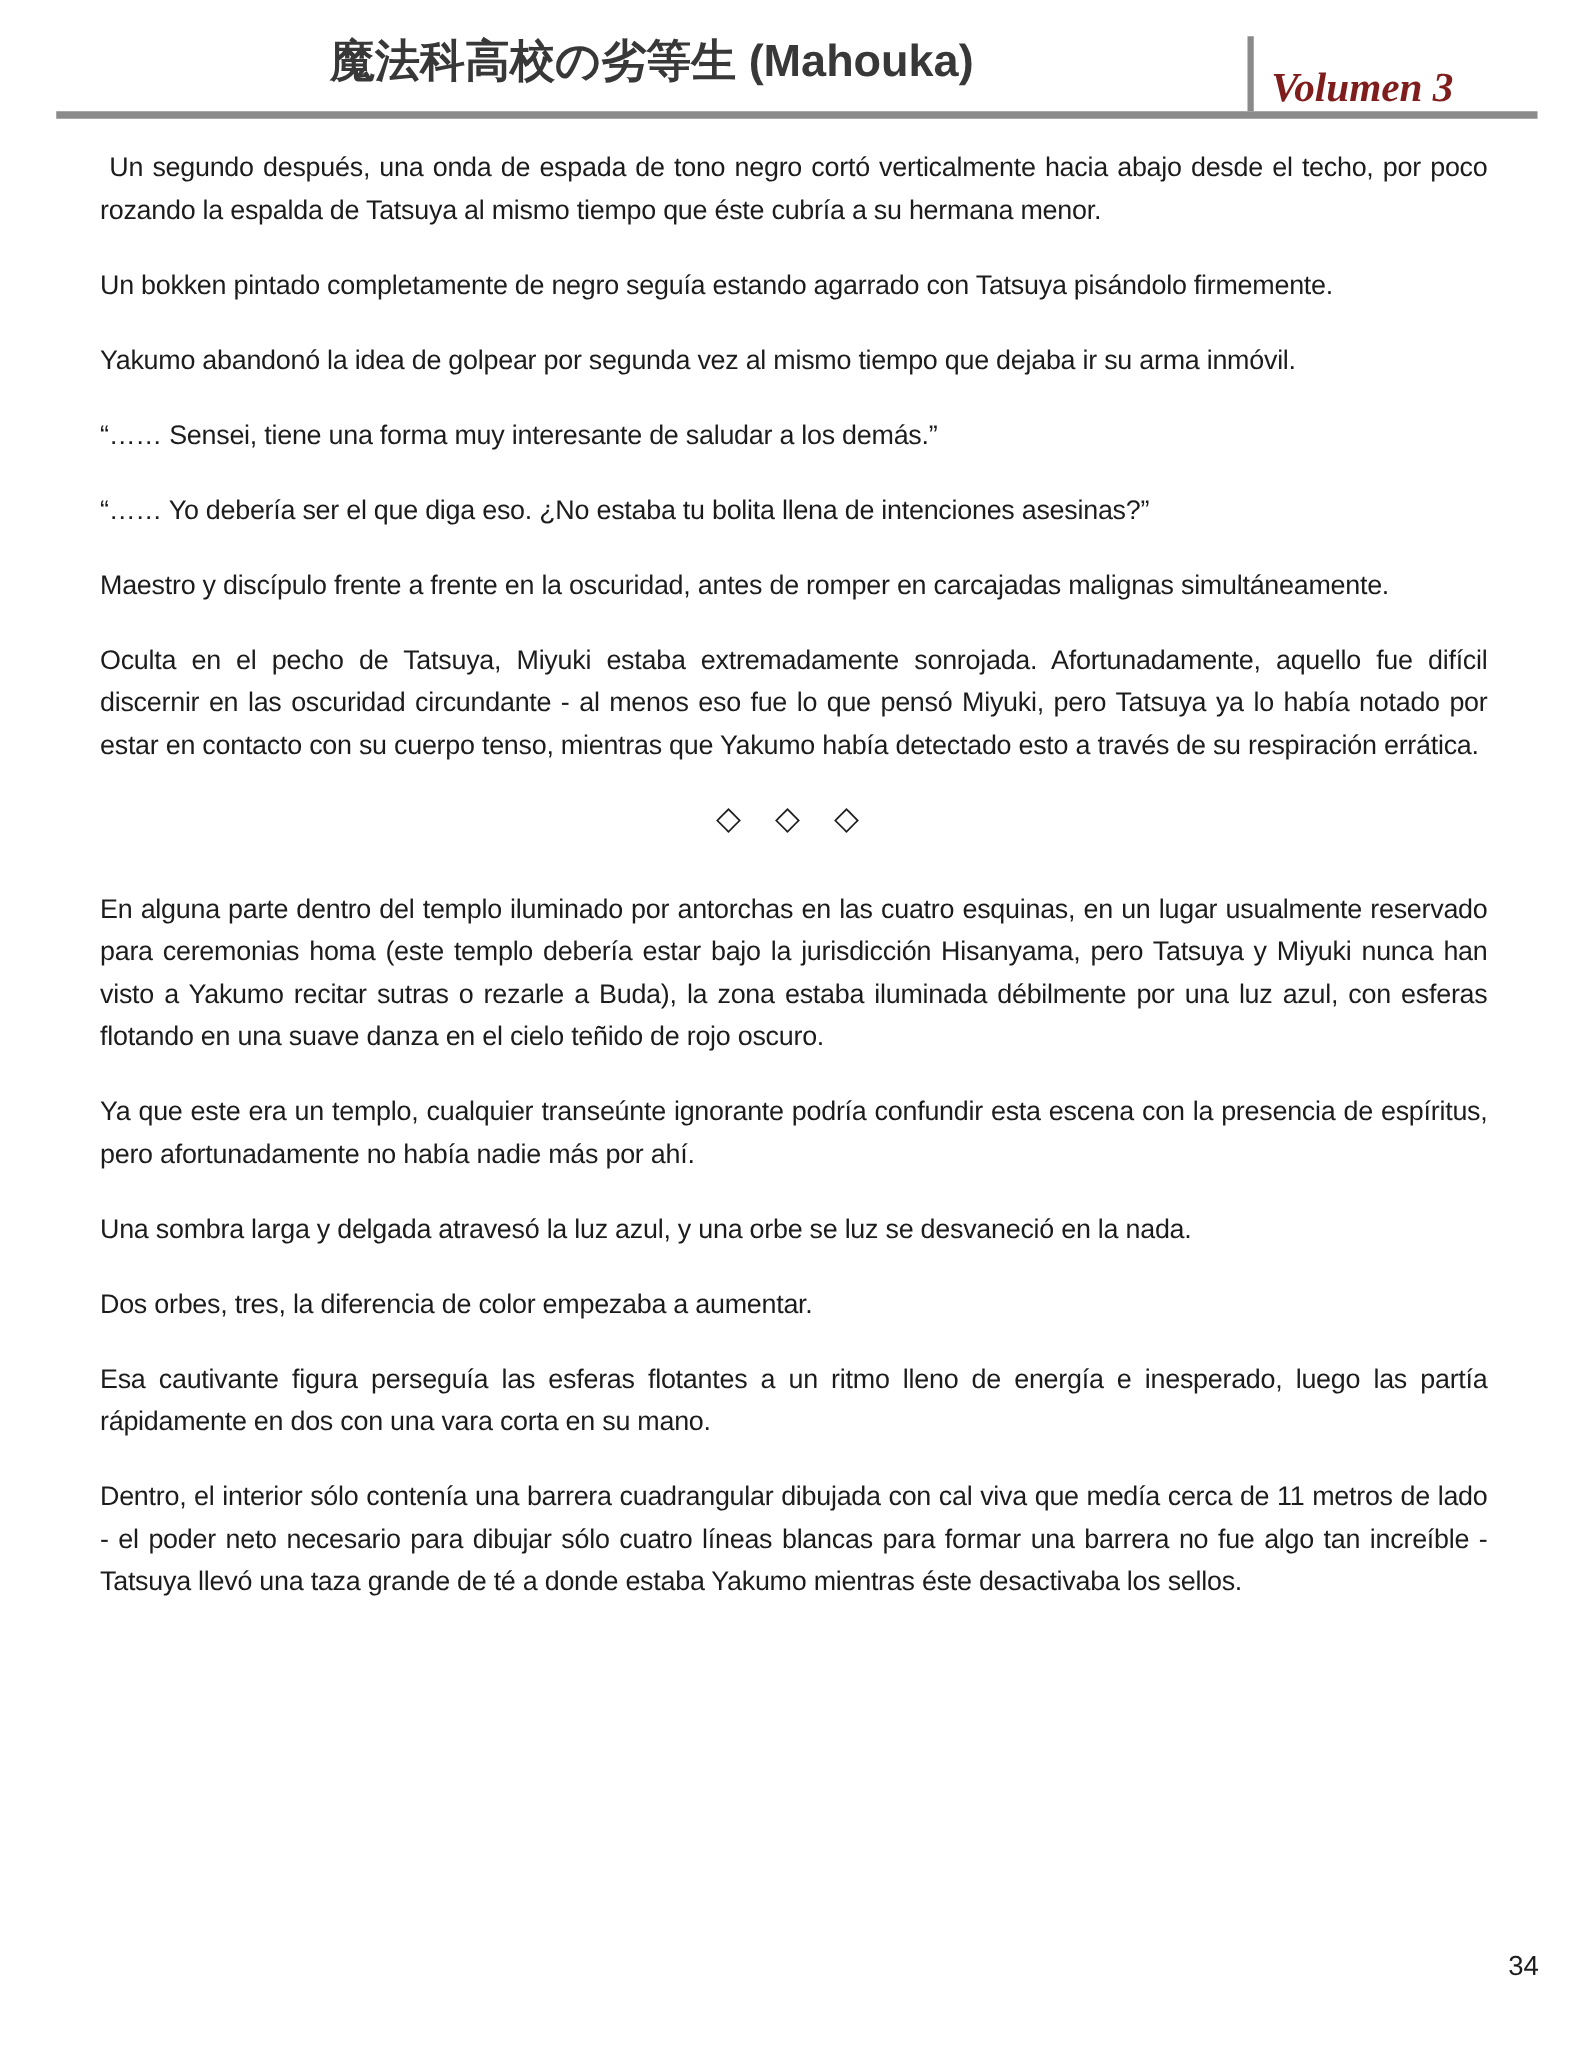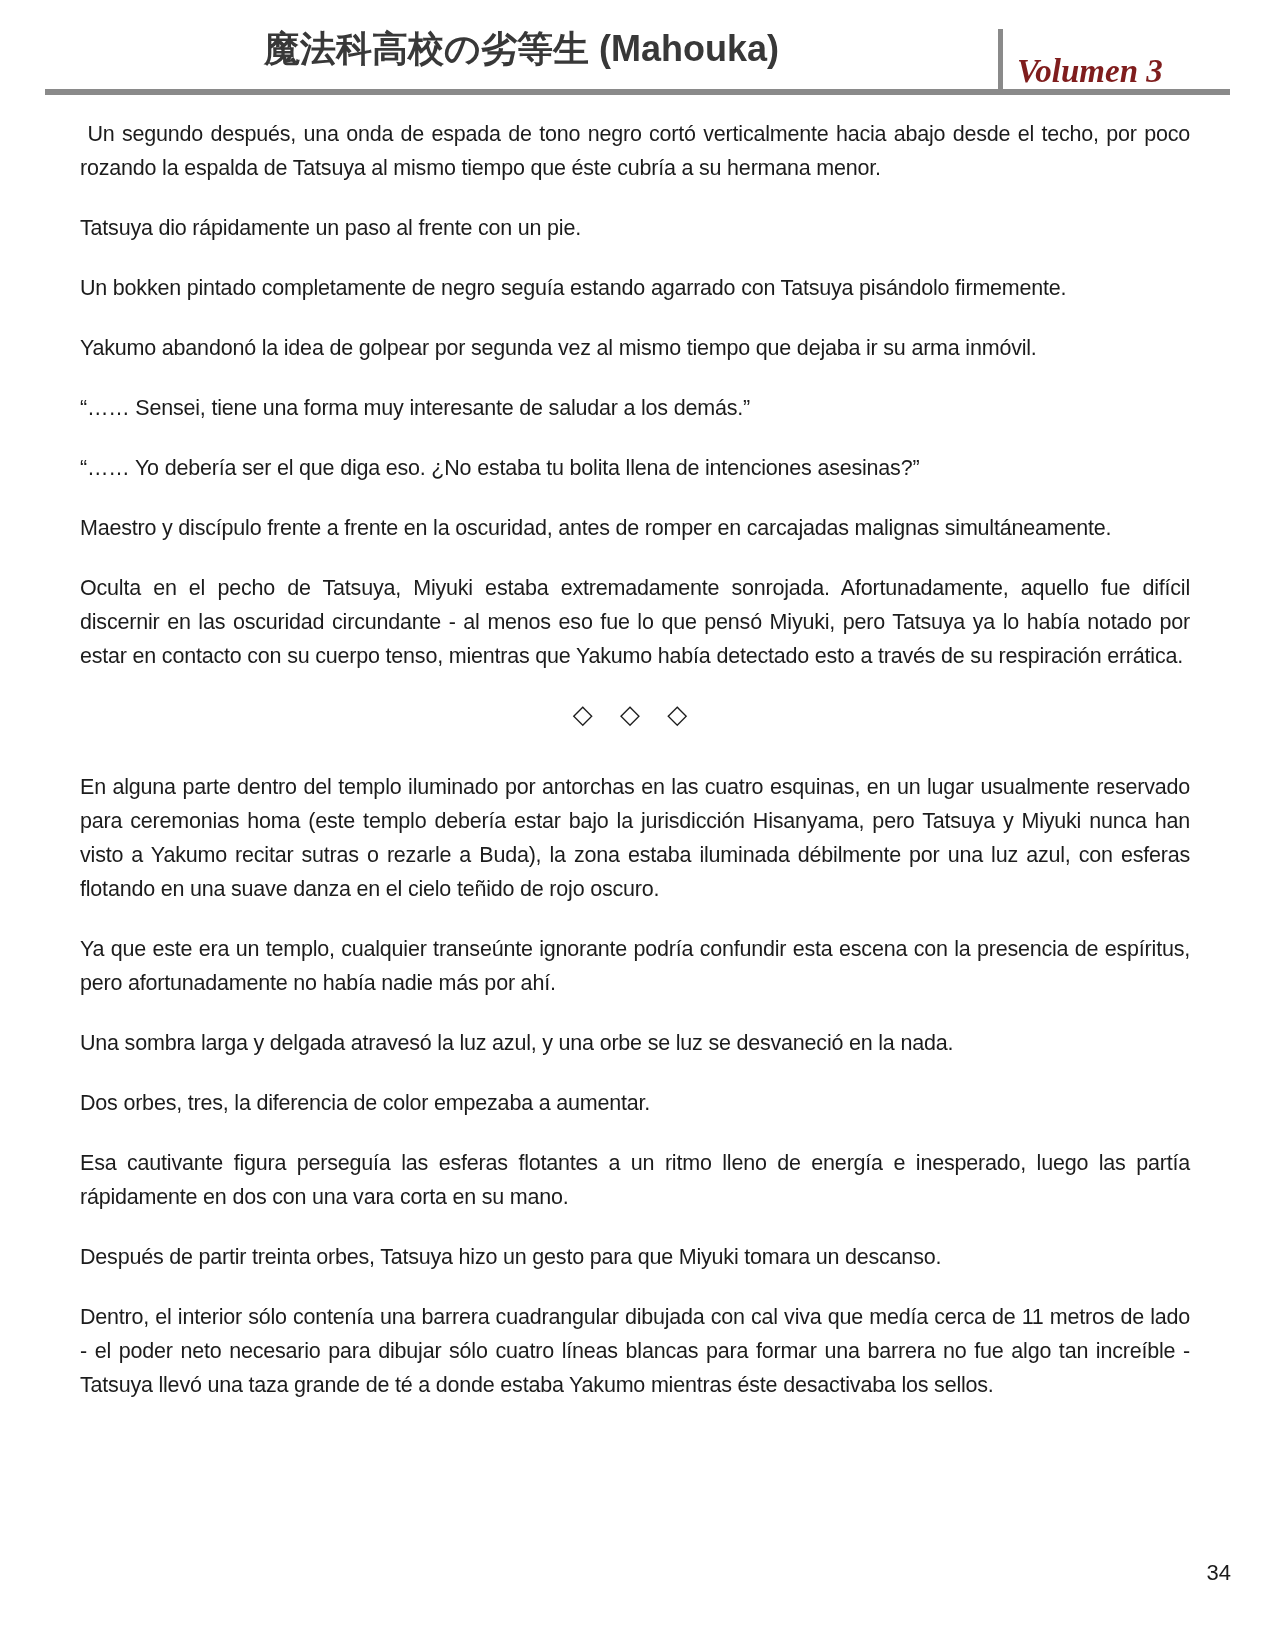--- a/index.html
+++ b/index.html
@@ -103,36 +103,34 @@
       <div class="header-title"><span>魔法科高校の劣等生</span><span class="latin"> (Mahouka)</span></div>
     </div>
     <div class="header-volume-cell">
       <div class="header-volume">Volumen 3</div>
     </div>
   </div>
   <div class="header-rule"></div>
 
   <div class="content">
     <p> Un segundo después, una onda de espada de tono negro cortó verticalmente hacia abajo desde el techo, por poco rozando la espalda de Tatsuya al mismo tiempo que éste cubría a su hermana menor.</p>
-    <p>Tatsuya dio rápidamente un paso al frente con un pie.</p>
     <p>Un bokken pintado completamente de negro seguía estando agarrado con Tatsuya pisándolo firmemente.</p>
     <p>Yakumo abandonó la idea de golpear por segunda vez al mismo tiempo que dejaba ir su arma inmóvil.</p>
     <p>“…… Sensei, tiene una forma muy interesante de saludar a los demás.”</p>
     <p>“…… Yo debería ser el que diga eso. ¿No estaba tu bolita llena de intenciones asesinas?”</p>
     <p>Maestro y discípulo frente a frente en la oscuridad, antes de romper en carcajadas malignas simultáneamente.</p>
     <p>Oculta en el pecho de Tatsuya, Miyuki estaba extremadamente sonrojada. Afortunadamente, aquello fue difícil discernir en las oscuridad circundante - al menos eso fue lo que pensó Miyuki, pero Tatsuya ya lo había notado por estar en contacto con su cuerpo tenso, mientras que Yakumo había detectado esto a través de su respiración errática.</p>
 
     <div class="separator">◇ ◇ ◇</div>
 
     <p>En alguna parte dentro del templo iluminado por antorchas en las cuatro esquinas, en un lugar usualmente reservado para ceremonias homa (este templo debería estar bajo la jurisdicción Hisanyama, pero Tatsuya y Miyuki nunca han visto a Yakumo recitar sutras o rezarle a Buda), la zona estaba iluminada débilmente por una luz azul, con esferas flotando en una suave danza en el cielo teñido de rojo oscuro.</p>
     <p>Ya que este era un templo, cualquier transeúnte ignorante podría confundir esta escena con la presencia de espíritus, pero afortunadamente no había nadie más por ahí.</p>
     <p>Una sombra larga y delgada atravesó la luz azul, y una orbe se luz se desvaneció en la nada.</p>
     <p>Dos orbes, tres, la diferencia de color empezaba a aumentar.</p>
     <p>Esa cautivante figura perseguía las esferas flotantes a un ritmo lleno de energía e inesperado, luego las partía rápidamente en dos con una vara corta en su mano.</p>
-    <p>Después de partir treinta orbes, Tatsuya hizo un gesto para que Miyuki tomara un descanso.</p>
     <p>Dentro, el interior sólo contenía una barrera cuadrangular dibujada con cal viva que medía cerca de 11 metros de lado - el poder neto necesario para dibujar sólo cuatro líneas blancas para formar una barrera no fue algo tan increíble - Tatsuya llevó una taza grande de té a donde estaba Yakumo mientras éste desactivaba los sellos.</p>
   </div>
 
   <div class="footer">
     <span>34</span>
   </div>
 
 </div>
 
 </body></html>

